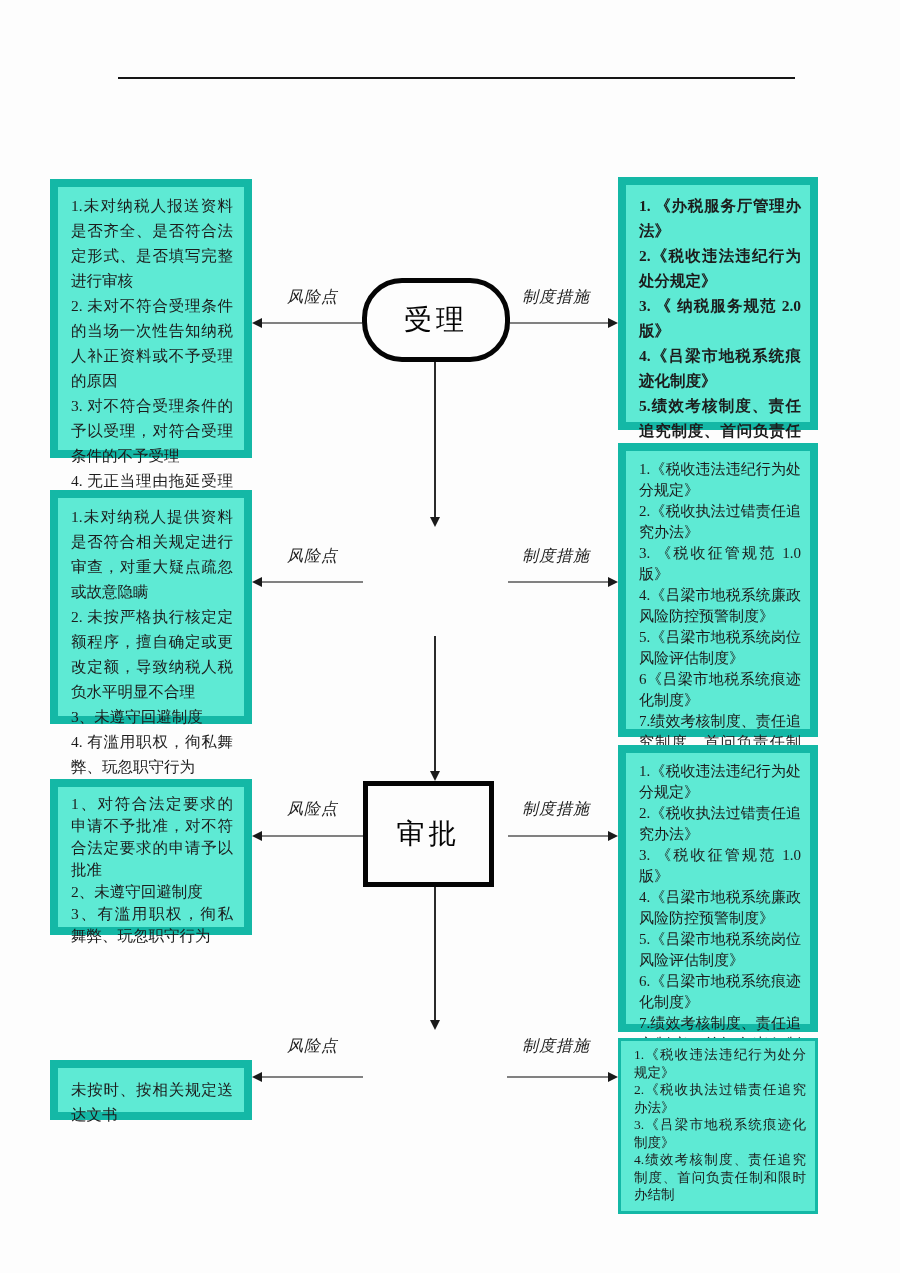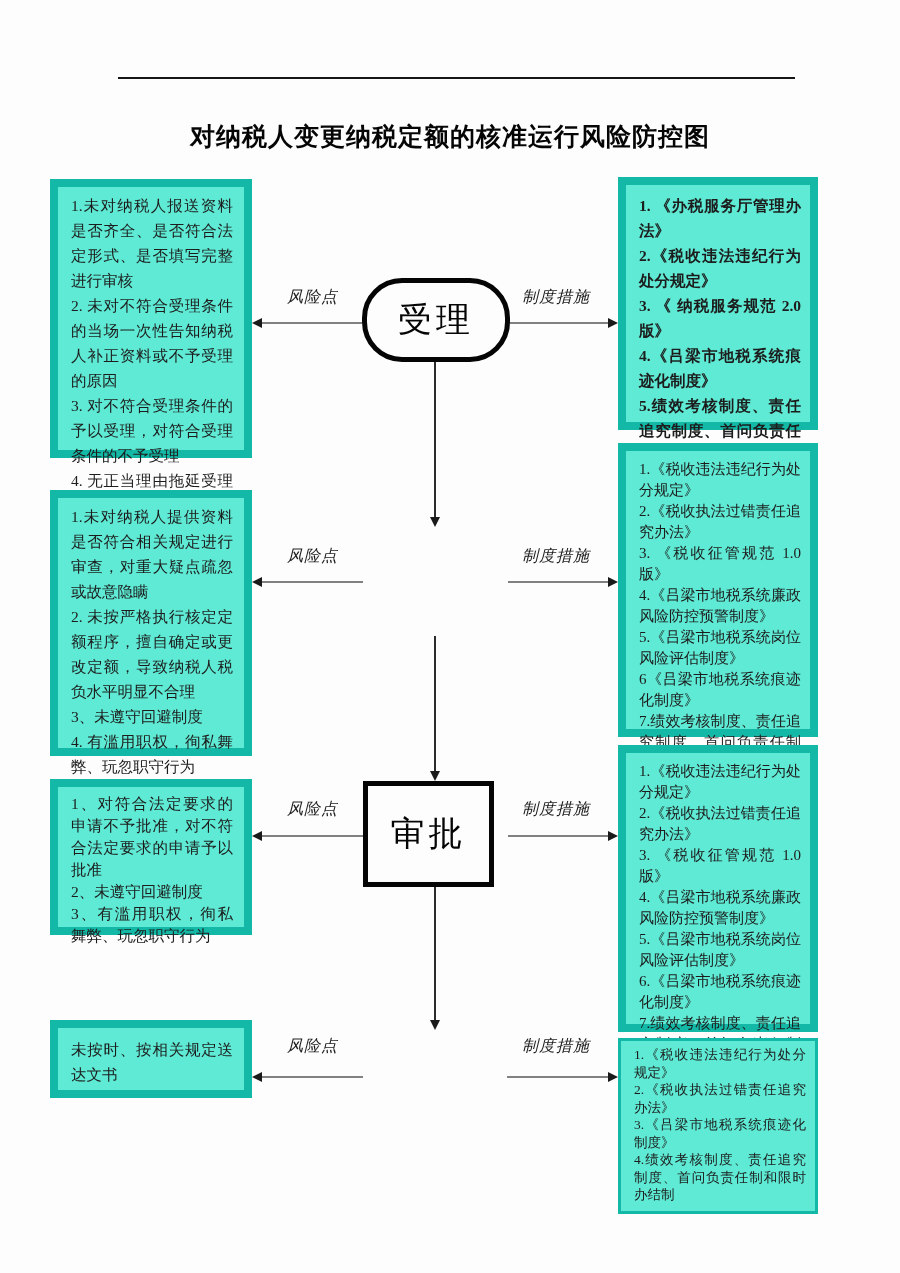--- a/index.html
+++ b/index.html
@@ -40,21 +40,21 @@
   .rbox .box-text{padding:8px 9px 0 13px;}
   #r1 .box-text{font-size:15.5px;line-height:25px;font-weight:bold;}
   #r2 .box-text,#r3 .box-text{font-size:15px;line-height:21px;}
   #r4{border-width:3px;}
   #r4 .box-text{font-size:13.5px;line-height:17.5px;padding-top:5px;}
 
   .node{
     position:absolute;box-sizing:border-box;background:#fdfdfd;
     border:5px solid #050505;
     display:flex;align-items:center;justify-content:center;
-    font-size:34px;color:#050505;letter-spacing:4px;
+    font-size:28px;color:#050505;letter-spacing:4px;
     z-index:2;
   }
   .stadium{border-radius:40px;}
 
   .hline{position:absolute;height:2px;background:#818181;z-index:1;}
   .vline{position:absolute;width:2px;background:#2b2b2b;z-index:1;}
 
   .ah{position:absolute;width:0;height:0;z-index:3;}
   .ah-left{border-top:5px solid transparent;border-bottom:5px solid transparent;border-right:10px solid #1a1a1a;}
   .ah-right{border-top:5px solid transparent;border-bottom:5px solid transparent;border-left:10px solid #1a1a1a;}
@@ -64,40 +64,39 @@
     position:absolute;font-size:16px;color:#1c1c1c;letter-spacing:1px;
     white-space:nowrap;z-index:2;font-style:italic;
   }
 </style>
 </head>
 <body>
 
 <div id="page">
 
   <div class="title-rule"></div>
-  <div class="title title2">对纳税人变更纳税定额的核准运行风险防控图</div>
 
   <div class="box lbox" id="l1" style="top:179px;height:279px">
     <div class="box-text">1.未对纳税人报送资料是否齐全、是否符合法定形式、是否填写完整进行审核
 2. 未对不符合受理条件的当场一次性告知纳税人补正资料或不予受理的原因
 3. 对不符合受理条件的予以受理，对符合受理条件的不予受理
 4. 无正当理由拖延受理或故意刁难纳税人</div>
   </div>
-  <div class="box lbox" id="l2" style="top:490px;height:266px">
+  <div class="box lbox" id="l2" style="top:490px;height:234px">
     <div class="box-text">1.未对纳税人提供资料是否符合相关规定进行审查，对重大疑点疏忽或故意隐瞒
 2. 未按严格执行核定定额程序，擅自确定或更改定额，导致纳税人税负水平明显不合理
 3、未遵守回避制度
 4. 有滥用职权，徇私舞弊、玩忽职守行为</div>
   </div>
   <div class="box lbox" id="l3" style="top:779px;height:156px">
     <div class="box-text">1、对符合法定要求的申请不予批准，对不符合法定要求的申请予以批准
 2、未遵守回避制度
 3、有滥用职权，徇私舞弊、玩忽职守行为</div>
   </div>
-  <div class="box lbox" id="l4" style="top:1020px;height:78px">
+  <div class="box lbox" id="l4" style="top:1060px;height:60px">
     <div class="box-text">未按时、按相关规定送达文书</div>
   </div>
 
   <div class="box rbox" id="r1" style="top:177px;height:253px">
     <div class="box-text">1. 《办税服务厅管理办法》
 2.《税收违法违纪行为处分规定》
 3. 《 纳税服务规范 2.0 版》
 4.《吕梁市地税系统痕迹化制度》
 5.绩效考核制度、责任追究制度、首问负责任制和限时办结制</div>
   </div>

